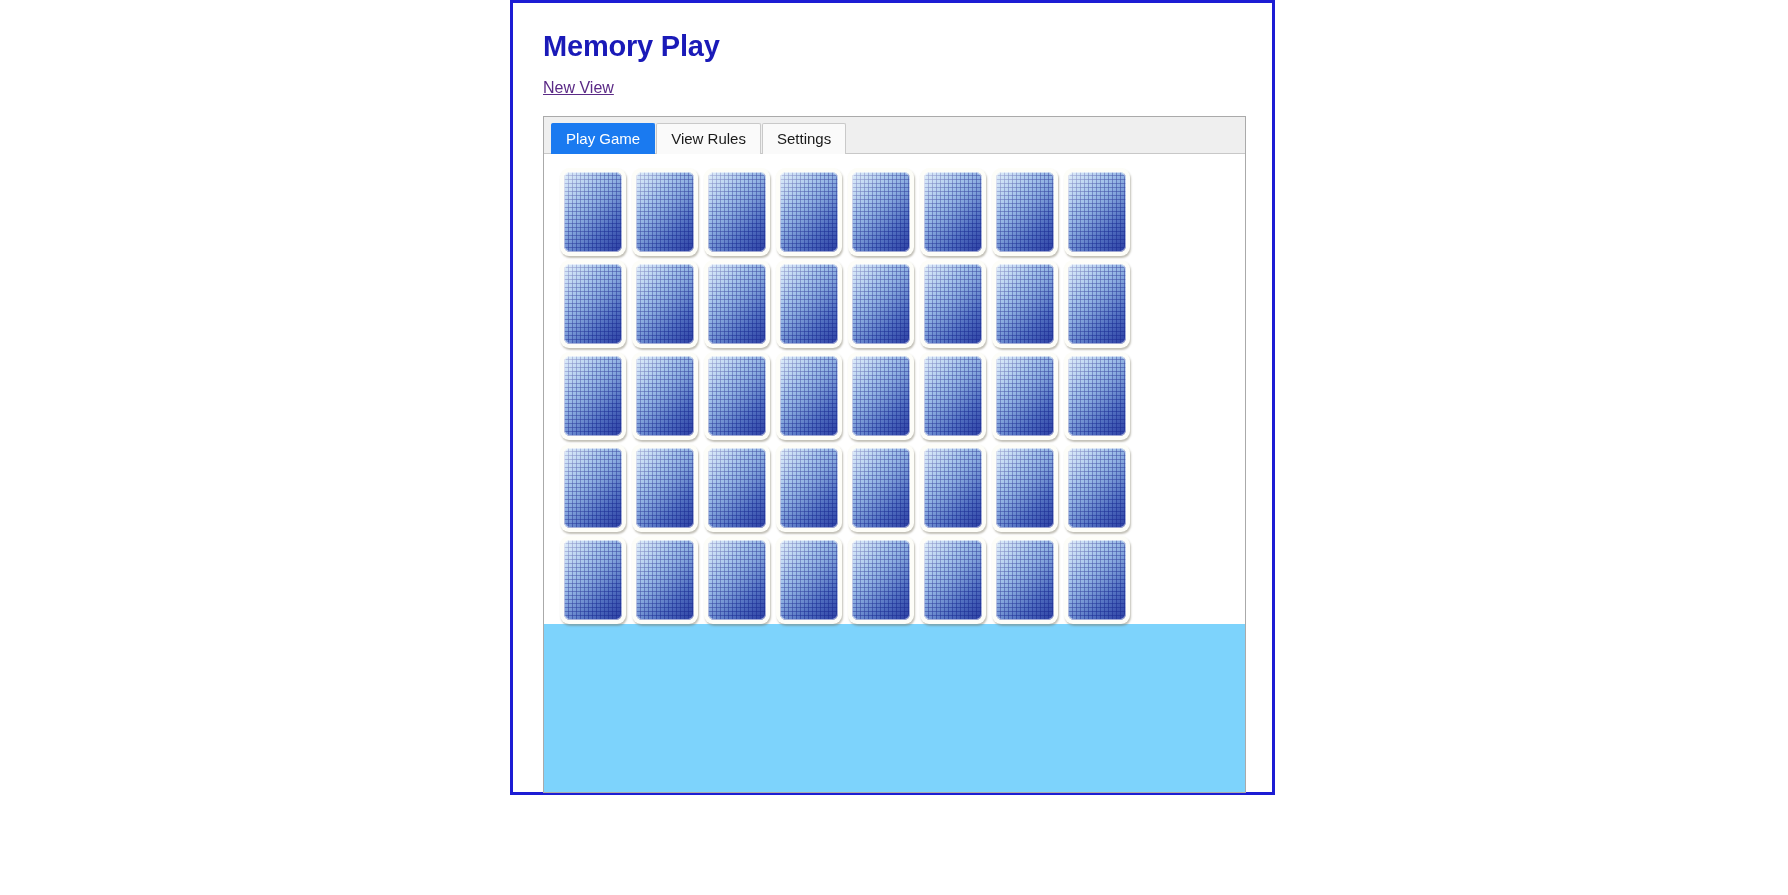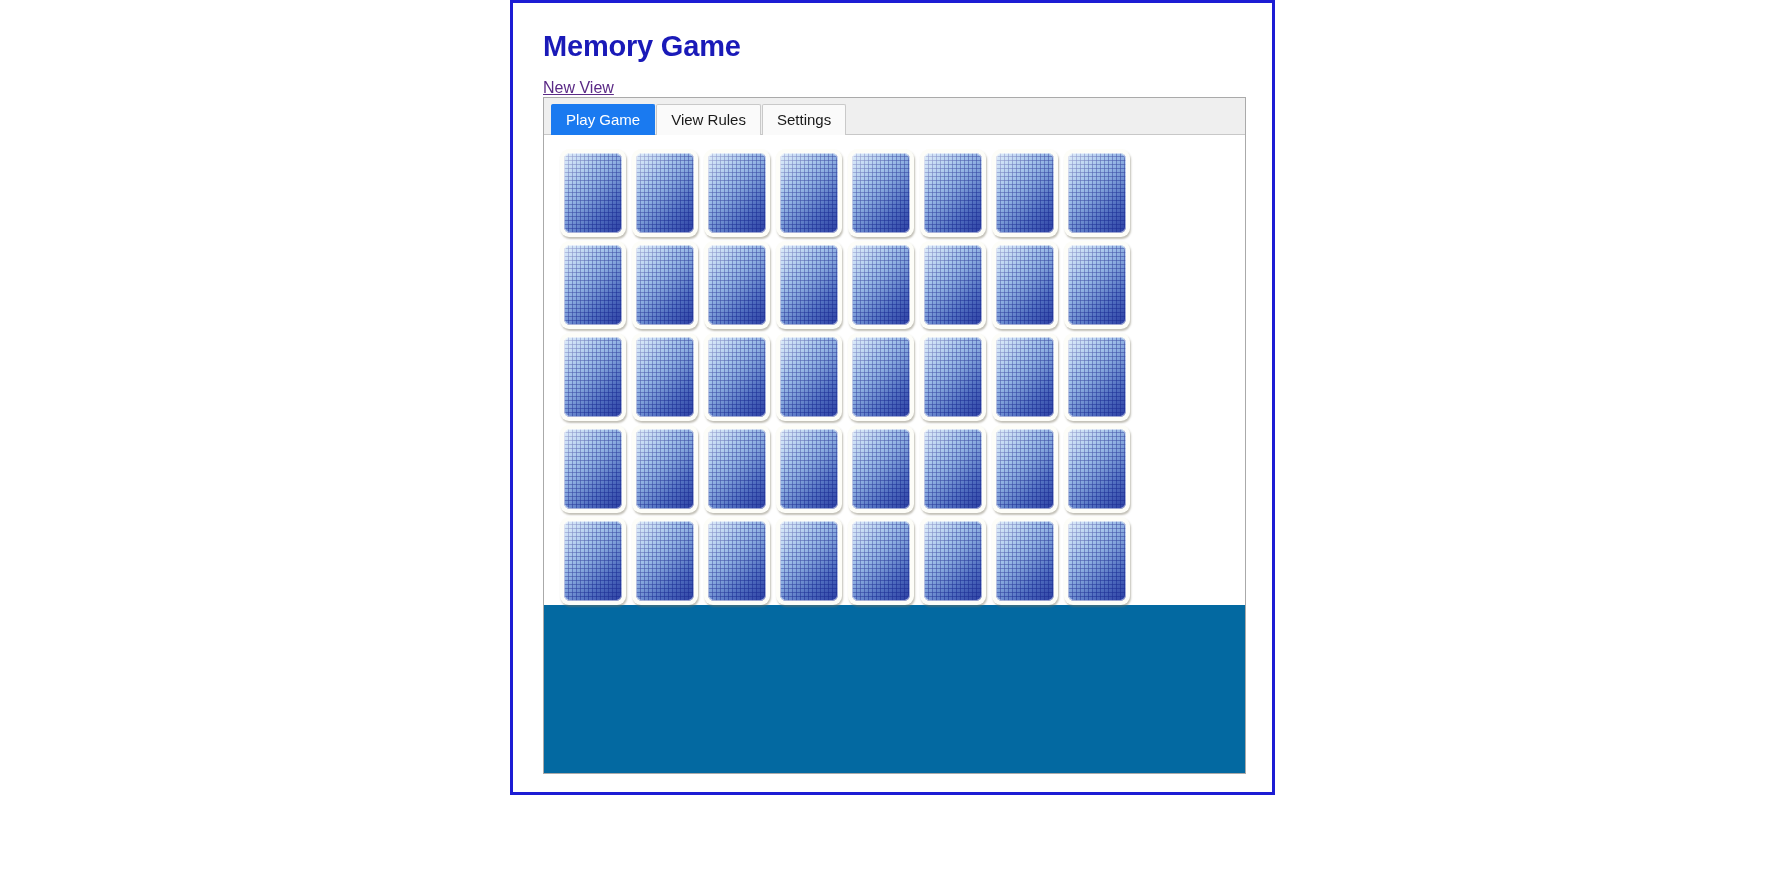--- a/index.html
+++ b/index.html
@@ -47,22 +47,23 @@
     display: inline-block;
     margin-top: 16px;
     font-size: 16px;
     color: #5b2a86;
     text-decoration: underline;
     cursor: pointer;
   }
 
   
   #tab-widget {
+    margin-top: 19px;
     border: 1px solid #aaaaaa;
-    background: #0369a1;
+    background: #7dd3fc;
     box-sizing: border-box;
     width: 703px;
     height: 677px;
     position: relative;
   }
 
   #tab-bar {
     background: #efefef;
     border-bottom: 1px solid #c8c8c8;
     padding: 7px 0 0 7px;
@@ -134,21 +135,21 @@
       linear-gradient(135deg, #a9cdf0 0%, #7fa8e0 45%, #3c56b4 100%);
     box-shadow: inset 0 0 0 1px rgba(255,255,255,0.55);
   }
 </style>
 </head>
 <body>
 
 <div id="app-frame">
   <div id="app-inner">
 
-    <h1 id="page-title">Memory Game</h1>
+    <h1 id="page-title">Memory Play</h1>
 
     <a id="new-game-link">New View</a>
 
     <div id="tab-widget">
 
       <div id="tab-bar">
         <div class="tab active">
           <span>Play Game</span>
         </div>
         <div class="tab">

